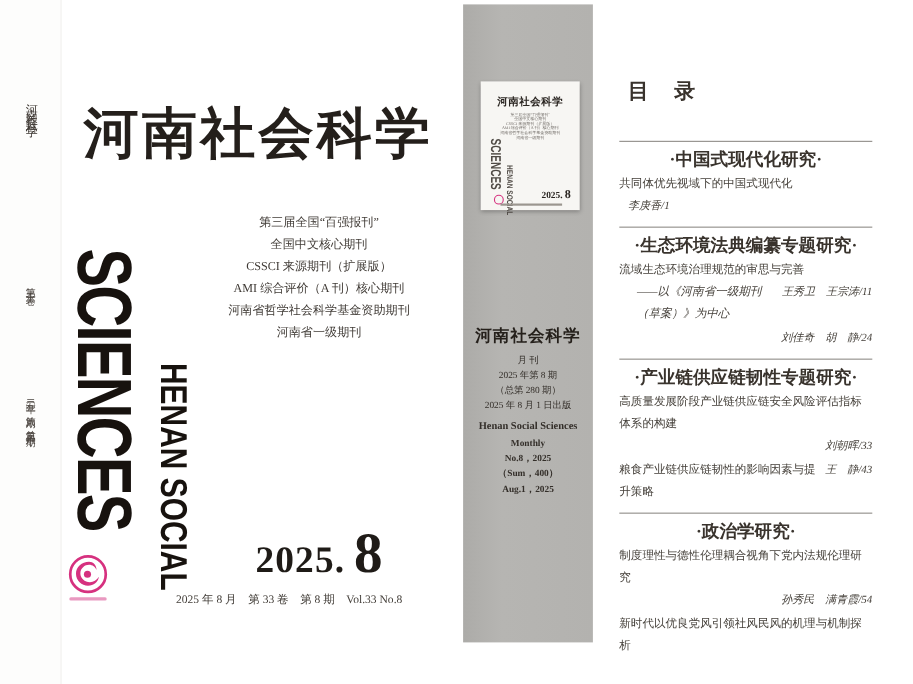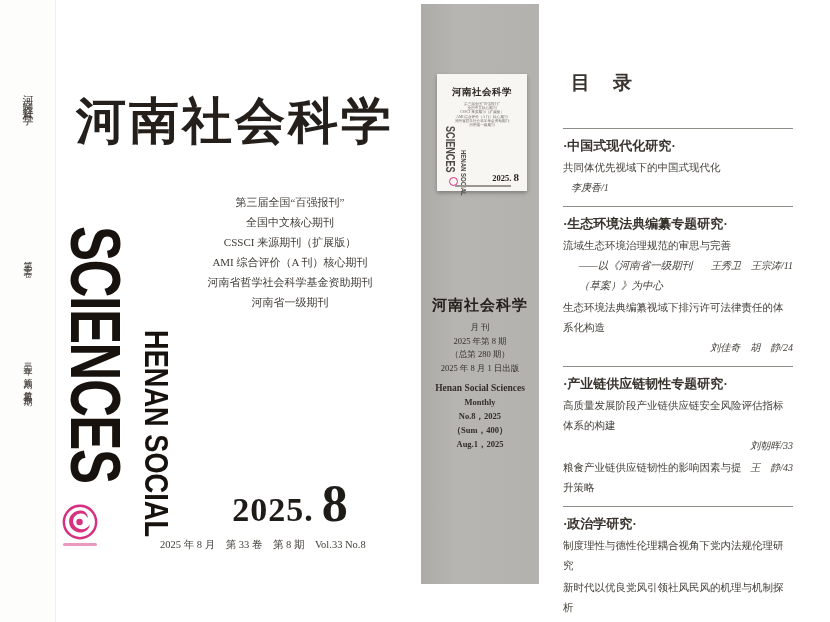--- a/index.html
+++ b/index.html
@@ -61,21 +61,21 @@
   .spine-cn{font-size:8.5px;line-height:13.5px;}
   .spine-en{font-size:8.5px;line-height:14px;font-weight:700;margin-top:6px;}
   .spine-en .en-first{font-size:9.5px;}
 
   
   .toc-page{position:absolute;left:545px;top:0;width:285px;height:622px;background:#fff;}
   .toc-header{position:absolute;left:26px;top:70px;font-size:19px;font-weight:700;
               color:#39332d;letter-spacing:2px;}
   .toc-body{position:absolute;left:18px;top:120px;width:230px;}
   .toc-rule{border-top:1px solid #8f8c88;margin:8px 0 10px 0;}
-  .toc-heading{font-weight:700;font-size:13px;line-height:14px;margin:2px 0 5px 0;color:#39332d;}
+  .toc-heading{font-weight:700;font-size:16px;line-height:14px;margin:2px 0 5px 0;color:#39332d;text-align:center;}
   .toc-item{margin-bottom:2px;}
   .toc-row{display:flex;justify-content:space-between;align-items:baseline;
            line-height:20px;font-size:10.5px;color:#45403a;}
   .toc-title{flex:1 1 auto;}
   .toc-sub{padding-left:16px;font-style:italic;}
   .toc-authors{font-style:italic;font-size:10px;white-space:nowrap;margin-left:8px;color:#45403a;}
   .toc-authors-row{text-align:right;line-height:20px;font-style:italic;font-size:10px;color:#45403a;}
 </style>
 </head>
 <body>
@@ -173,23 +173,20 @@
         <div class="toc-item">
           <div class="toc-row">
             <span class="toc-title">流域生态环境治理规范的审思与完善</span>
           </div>
           <div class="toc-row">
             <span class="toc-sub">——以《河南省一级期刊（草案）》为中心</span>
             <span class="toc-authors">王秀卫　王宗涛/11</span>
           </div>
         </div>
         <div class="toc-item">
-          <div class="toc-row">
-            <span class="toc-title">生态环境法典编纂视域下排污许可法律责任的体系化构造</span>
-          </div>
           <div class="toc-authors-row">刘佳奇　胡　静/24</div>
         </div>
         <div class="toc-rule"></div>
         <div class="toc-heading">·产业链供应链韧性专题研究·</div>
         <div class="toc-item">
           <div class="toc-row">
             <span class="toc-title">高质量发展阶段产业链供应链安全风险评估指标体系的构建</span>
           </div>
           <div class="toc-authors-row">刘朝晖/33</div>
         </div>
@@ -198,20 +195,21 @@
             <span class="toc-title">粮食产业链供应链韧性的影响因素与提升策略</span>
             <span class="toc-authors">王　静/43</span>
           </div>
         </div>
         <div class="toc-rule"></div>
         <div class="toc-heading">·政治学研究·</div>
         <div class="toc-item">
           <div class="toc-row">
             <span class="toc-title">制度理性与德性伦理耦合视角下党内法规伦理研究</span>
           </div>
+          <div class="toc-authors-row">孙秀民　满青霞/54</div>
         </div>
         <div class="toc-item">
           <div class="toc-row">
             <span class="toc-title">新时代以优良党风引领社风民风的机理与机制探析</span>
           </div>
         </div>
       </div>
   </div>
 
 </div>

